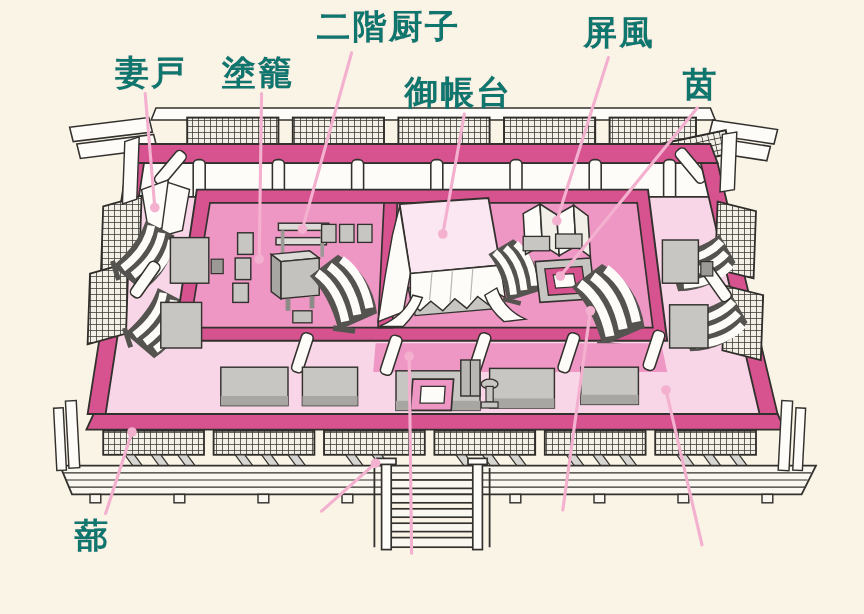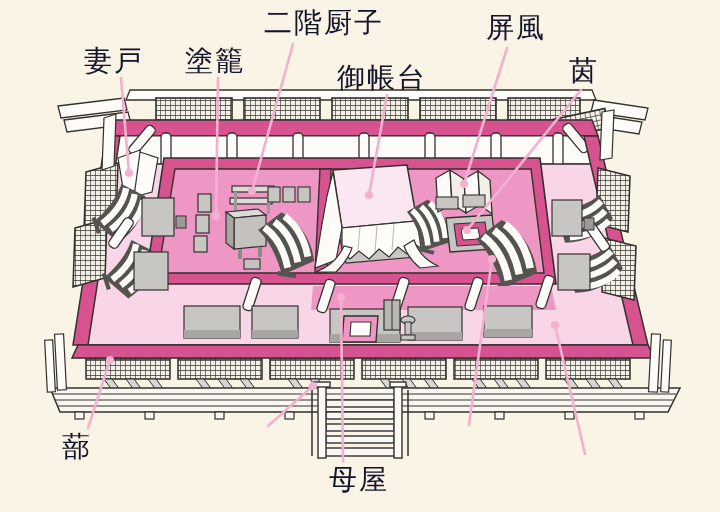--- a/index.html
+++ b/index.html
@@ -2,22 +2,22 @@
 <html><head>
 <meta charset="utf-8">
 <style>
   html,body{margin:0;padding:0;background:#faf4e6;}
   .stage{
     position:relative;width:720px;height:512px;background:#faf4e6;overflow:hidden;
     font-family:"Liberation Sans","DejaVu Sans",sans-serif;
   }
   .stage svg{position:absolute;left:0;top:0;}
   .lbl{
-    position:absolute;font-weight:400;font-size:28px;line-height:1.05;
-    color:#0f172a;letter-spacing:2px;white-space:nowrap;
+    position:absolute;font-weight:700;font-size:28px;line-height:1.05;
+    color:#0f766e;letter-spacing:2px;white-space:nowrap;
     text-shadow:0 0 1px rgba(224,100,157,.25);
   }
 </style>
 </head>
 <body>
 
 <div class="stage">
 
 <svg width="720" height="512" viewBox="0 0 720 512" xmlns="http://www.w3.org/2000/svg" xmlns:xlink="http://www.w3.org/1999/xlink">
   <defs>
@@ -313,21 +313,20 @@
         <circle cx="467" cy="230" r="4"></circle>
     <circle cx="110" cy="360" r="4"></circle>
         <circle cx="313" cy="386" r="4"></circle>
         <circle cx="341" cy="297" r="4"></circle>
     <circle cx="492" cy="259" r="4"></circle>
         <circle cx="555" cy="325" r="4"></circle>
   </g>
 </svg>
 
 <div class="lbl" style="left:264px;top:8px">二階厨子</div>
-<div class="lbl" style="left:84px;top:46px">妻戸</div>
+<div class="lbl" style="left:96px;top:46px">妻戸</div>
 <div class="lbl" style="left:185px;top:46px">塗籠</div>
 <div class="lbl" style="left:337px;top:63px">御帳台</div>
 <div class="lbl" style="left:486px;top:13px">屏風</div>
 <div class="lbl" style="left:569px;top:56px">茵</div>
 <div class="lbl" style="left:62px;top:432px">蔀</div>
-<div class="lbl" style="left:329px;top:465px">母屋</div>
 
 </div>
 
 </body></html>

